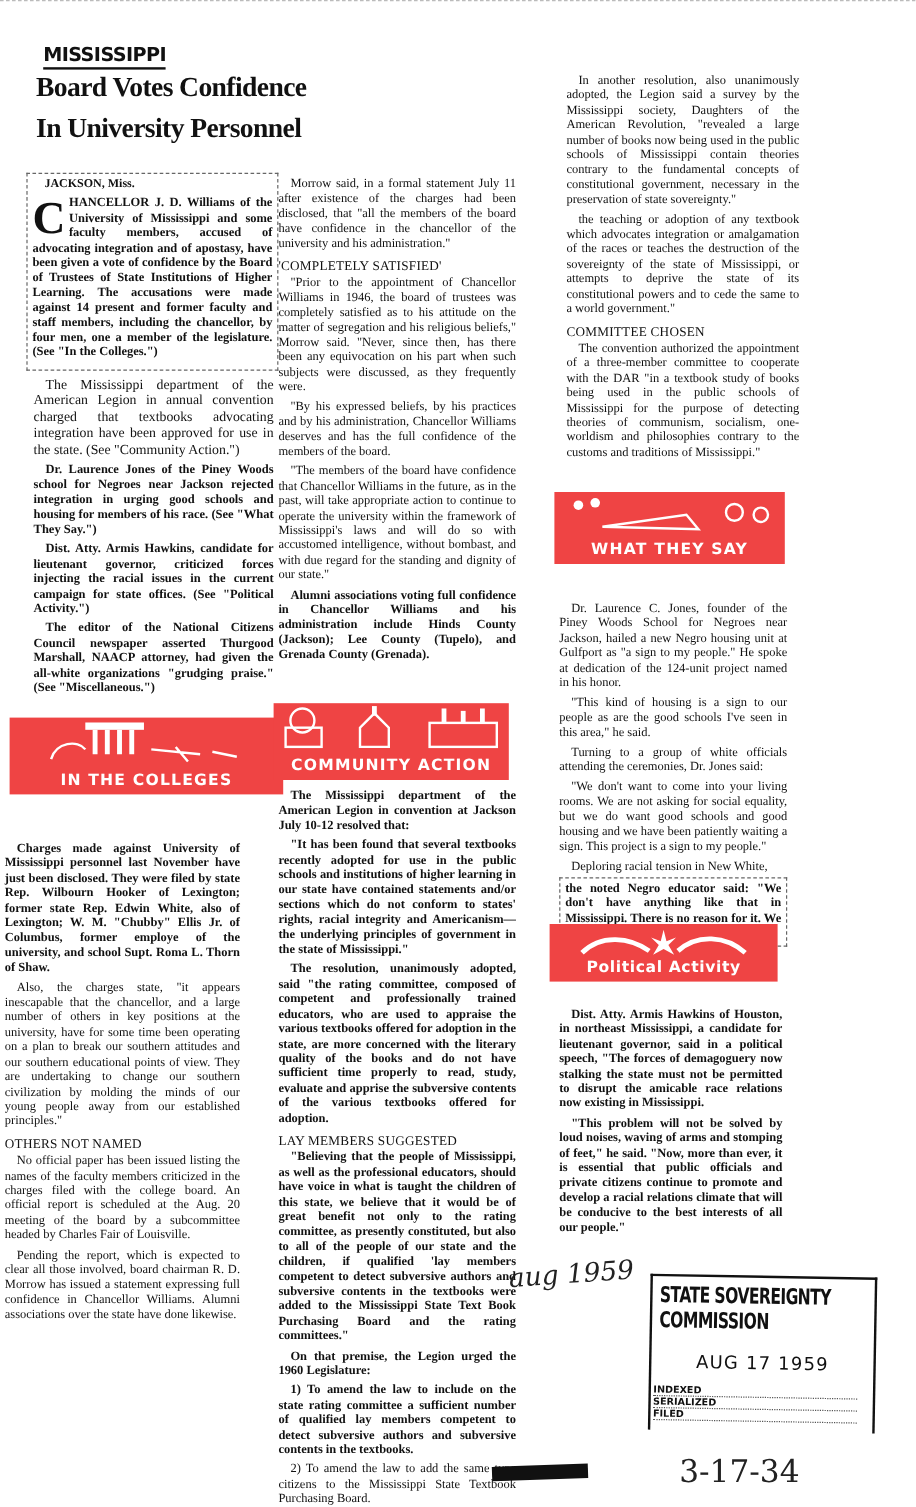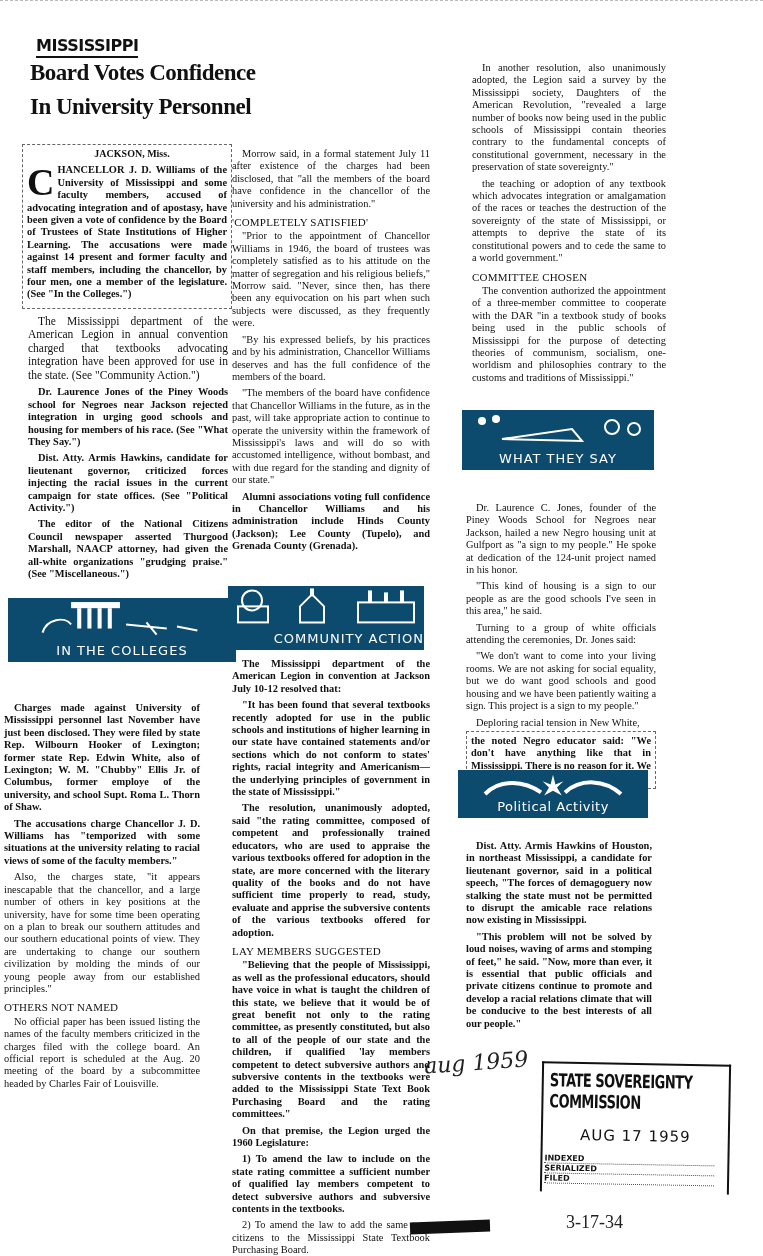--- a/index.html
+++ b/index.html
@@ -4,25 +4,25 @@
 <style>
   html, body { margin:0; padding:0; background:#fff; }
   body { width:763px; height:1256px; position:relative; overflow:hidden; font-family:"DejaVu Serif", serif; color:#111; }
   .dash-top { position:absolute; left:0; top:0; width:763px; height:0; border-top:1px dashed #bbb; }
   .section-tag { position:absolute; left:36px; top:36px; font-family:"DejaVu Sans", sans-serif; font-weight:bold; font-size:16px; letter-spacing:-0.5px; border-bottom:2px solid #111; padding-bottom:1px; }
   .headline { position:absolute; left:30px; top:56px; width:150px; font-family:"Liberation Serif", serif; font-weight:bold; font-size:23px; line-height:34px; letter-spacing:-0.5px; white-space:nowrap; }
   .col { position:absolute; font-family:"Liberation Serif", serif; font-size:10.4px; line-height:12.4px; text-align:justify; }
   .col p { margin:0 0 4px 0; text-indent:10px; }
   .col p.bold { font-weight:bold; }
   .col h3 { margin:6px 0 2px 0; font-size:11px; font-weight:normal; text-indent:0; letter-spacing:0.2px; }
-  .dateline { text-align:center; font-weight:bold; font-size:10px; margin:0; }
+  .dateline { text-align:left; font-weight:bold; font-size:10px; margin:0; }
   .dropcap { float:left; font-size:38px; line-height:32px; font-weight:bold; margin:2px 3px 0 0; }
   .lead { font-weight:bold; text-indent:0 !important; }
   .boxed { border:1px dashed #666; padding:3px 4px; }
-  .banner { position:absolute; background:#0c4a6e; color:#fff; font-family:"DejaVu Sans", sans-serif; font-weight:normal; text-align:center; overflow:hidden; }
+  .banner { position:absolute; background:#ef4444; color:#fff; font-family:"DejaVu Sans", sans-serif; font-weight:bold; text-align:center; overflow:hidden; }
   .banner .art { position:absolute; left:0; top:0; width:100%; height:70%; }
   .banner .label { position:absolute; left:0; right:0; bottom:4px; font-size:13px; letter-spacing:1px; }
   .handwriting { position:absolute; font-family:"DejaVu Serif", serif; font-style:italic; color:#222; }
   .stamp { position:absolute; left:541px; top:1063px; width:185px; height:128px; border-left:2px solid #111; border-right:2px solid #111; border-top:2px solid #111; transform:rotate(1deg); font-family:"DejaVu Sans", sans-serif; }
   .stamp .title { font-size:13px; font-weight:bold; letter-spacing:-0.5px; margin:6px 4px 0 6px; transform:scaleY(1.4); transform-origin:top left; }
   .stamp .date { text-align:center; font-size:15px; margin-top:26px; letter-spacing:1px; }
   .stamp .fields { font-size:8px; font-weight:bold; margin:10px 0 0 2px; line-height:9px; }
   .stamp .fields div { border-bottom:1px dotted #555; width:170px; }
   .strike { position:absolute; left:410px; top:1221px; width:80px; height:12px; background:#111; transform:rotate(-2deg); }
 </style>
@@ -57,36 +57,36 @@
       <rect x="72" y="10" width="4" height="20" fill="#fff"></rect>
       <rect x="82" y="10" width="4" height="20" fill="#fff"></rect>
     <path d="M18 34 C22 20 40 18 46 26" stroke="#fff" fill="none" stroke-width="2"></path>
     <path d="M100 26 L140 30 M120 24 L130 36 M150 28 L170 32" stroke="#fff" stroke-width="2"></path>
   </svg>
   <div class="label">IN THE COLLEGES</div>
 </div>
 
 <div class="col" style="left:4px; top:702px; width:196px;">
   <p class="bold">Charges made against University of Mississippi personnel last November have just been disclosed. They were filed by state Rep. Wilbourn Hooker of Lexington; former state Rep. Edwin White, also of Lexington; W. M. "Chubby" Ellis Jr. of Columbus, former employe of the university, and school Supt. Roma L. Thorn of Shaw.</p>
-  <p class="bold">The accusations charge Chancellor J. D. Williams has "temporized with some situations at the university relating to racial views of some of the faculty members."</p>
   <p>Also, the charges state, "it appears inescapable that the chancellor, and a large number of others in key positions at the university, have for some time been operating on a plan to break our southern attitudes and our southern educational points of view. They are undertaking to change our southern civilization by molding the minds of our young people away from our established principles."</p>
   <h3>OTHERS NOT NAMED</h3>
   <p>No official paper has been issued listing the names of the faculty members criticized in the charges filed with the college board. An official report is scheduled at the Aug. 20 meeting of the board by a subcommittee headed by Charles Fair of Louisville.</p>
+  <p>Pending the report, which is expected to clear all those involved, board chairman R. D. Morrow has issued a statement expressing full confidence in Chancellor Williams. Alumni associations over the state have done likewise.</p>
 </div>
 
 <div class="col" style="left:232px; top:148px; width:198px;">
   <p>Morrow said, in a formal statement July 11 after existence of the charges had been disclosed, that "all the members of the board have confidence in the chancellor of the university and his administration."</p>
   <h3>'COMPLETELY SATISFIED'</h3>
   <p>"Prior to the appointment of Chancellor Williams in 1946, the board of trustees was completely satisfied as to his attitude on the matter of segregation and his religious beliefs," Morrow said. "Never, since then, has there been any equivocation on his part when such subjects were discussed, as they frequently were.</p>
   <p>"By his expressed beliefs, by his practices and by his administration, Chancellor Williams deserves and has the full confidence of the members of the board.</p>
   <p>"The members of the board have confidence that Chancellor Williams in the future, as in the past, will take appropriate action to continue to operate the university within the framework of Mississippi's laws and will do so with accustomed intelligence, without bombast, and with due regard for the standing and dignity of our state."</p>
   <p class="bold">Alumni associations voting full confidence in Chancellor Williams and his administration include Hinds County (Jackson); Lee County (Tupelo), and Grenada County (Grenada).</p>
 </div>
 
-<div class="banner" style="left:228px; top:586px; width:196px; height:64px;text-align:right;">
+<div class="banner" style="left:228px; top:586px; width:196px; height:64px;">
   <svg class="art" viewBox="0 0 196 44">
     <circle cx="24" cy="14" r="10" fill="none" stroke="#fff" stroke-width="2"></circle>
     <rect x="10" y="20" width="30" height="16" fill="none" stroke="#fff" stroke-width="2"></rect>
     <path d="M72 36 L72 20 L84 8 L96 20 L96 36 Z" fill="none" stroke="#fff" stroke-width="2"></path>
     <rect x="82" y="2" width="4" height="8" fill="#fff"></rect>
     <rect x="130" y="16" width="56" height="20" fill="none" stroke="#fff" stroke-width="2"></rect>
     <rect x="140" y="4" width="4" height="12" fill="#fff"></rect>
       <rect x="156" y="6" width="4" height="10" fill="#fff"></rect>
       <rect x="172" y="4" width="4" height="12" fill="#fff"></rect>
   </svg>
@@ -152,13 +152,13 @@
   <div class="title">STATE SOVEREIGNTY COMMISSION</div>
   <div class="date">AUG 17 1959</div>
   <div class="fields">
     <div>INDEXED</div>
     <div>SERIALIZED</div>
     <div>FILED</div>
   </div>
 </div>
 
 <div class="strike"></div>
-<div class="handwriting" style="left:566px; top:1212px; font-size:18px; font-style:normal;font-family:Liberation Serif, serif;">3-17-34</div>
+<div class="handwriting" style="left:566px; top:1212px; font-size:26px; font-style:normal;">3-17-34</div>
 
 </body></html>

